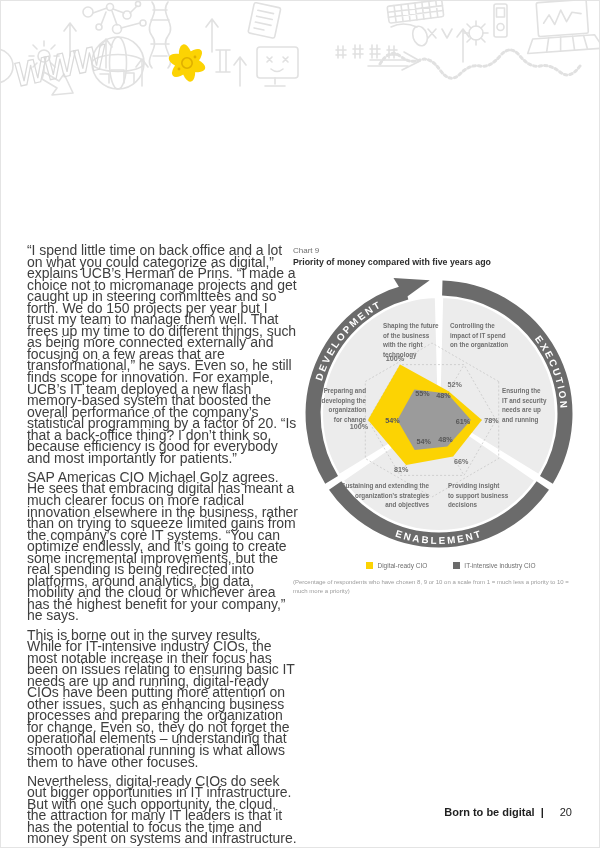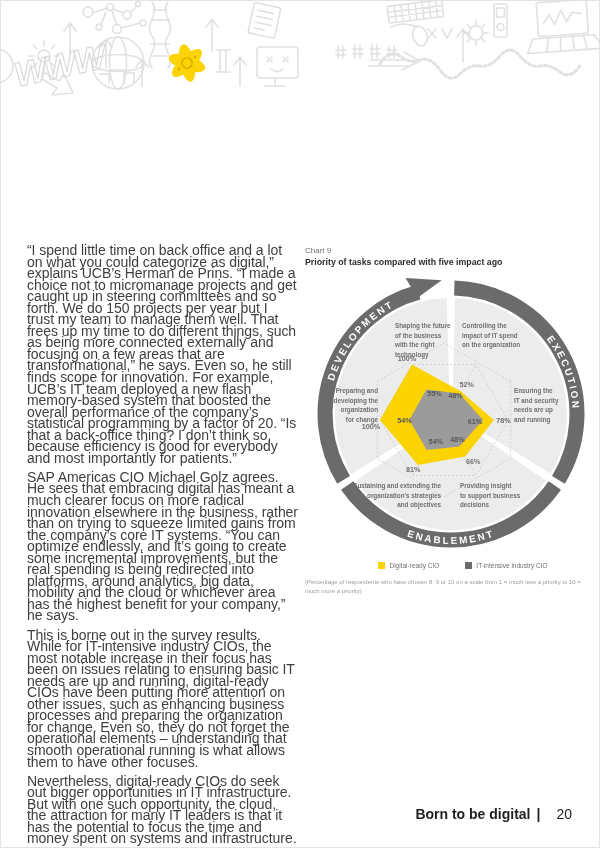--- a/index.html
+++ b/index.html
@@ -2,30 +2,30 @@
 <html><head>
 <meta charset="utf-8">
 <title>Report page</title>
 <style>
   html,body{margin:0;padding:0;background:#fff;}
   .page{position:relative;width:600px;height:848px;background:#fff;overflow:hidden;
         font-family:"Liberation Sans",sans-serif;box-shadow:inset 0 0 0 1px #E4E4E4;}
   .banner{position:absolute;top:0;left:0;}
   .textcol{position:absolute;left:27px;top:245px;width:271px;}
   .textcol p{margin:0 0 7.5px;font-size:14px;line-height:11.55px;color:#3E3E3E;letter-spacing:-0.05px;}
-  .chartcol{position:absolute;left:305px;top:246px;width:290px;}
+  .chartcol{position:absolute;left:293px;top:246px;width:290px;}
   .chart-label{font-size:8px;color:#6F6F6F;margin:0 0 2px;}
   .chart-title{font-size:8.8px;font-weight:bold;color:#2D2D2D;margin:0 0 9px;}
   .legend{display:flex;justify-content:center;gap:26px;margin-top:4px;margin-left:26px;}
   .legend-item{display:flex;align-items:center;gap:4px;}
   .legend-swatch{width:7px;height:7px;display:inline-block;}
   .legend-label{font-size:6.5px;color:#6F6F6F;}
   .footnote{margin-top:9px;font-size:6px;line-height:1.45;color:#9C9C9C;}
   .footer{position:absolute;right:28px;top:806px;display:flex;align-items:baseline;
-          font-size:14px;color:#1F1F1F;}
+          font-size:11px;color:#1F1F1F;}
   .footer .book{font-weight:bold;}
   .footer .sep{margin-left:6px;font-weight:bold;}
   .footer .pageno{margin-left:16px;}
   .ringlabel{font-weight:bold;fill:#FFFFFF;letter-spacing:2.2px;font-size:9.8px;}
 </style>
 </head>
 <body>
 
 <div class="page">
 
@@ -126,21 +126,21 @@
 
   <div class="textcol">
     <p>“I spend little time on back office and a lot on what you could categorize as digital,” explains UCB’s Herman de Prins. “I made a choice not to micromanage projects and get caught up in steering committees and so forth. We do 150 projects per year but I trust my team to manage them well. That frees up my time to do different things, such as being more connected externally and focusing on a few areas that are transformational,” he says. Even so, he still finds scope for innovation. For example, UCB’s IT team deployed a new flash memory-based system that boosted the overall performance of the company’s statistical programming by a factor of 20. “Is that a back-office thing? I don’t think so, because efficiency is good for everybody and most importantly for patients.”</p>
     <p>SAP Americas CIO Michael Golz agrees. He sees that embracing digital has meant a much clearer focus on more radical innovation elsewhere in the business, rather than on trying to squeeze limited gains from the company’s core IT systems. “You can optimize endlessly, and it’s going to create some incremental improvements, but the real spending is being redirected into platforms, around analytics, big data, mobility and the cloud or whichever area has the highest benefit for your company,” he says.</p>
     <p>This is borne out in the survey results. While for IT-intensive industry CIOs, the most notable increase in their focus has been on issues relating to ensuring basic IT needs are up and running, digital-ready CIOs have been putting more attention on other issues, such as enhancing business processes and preparing the organization for change. Even so, they do not forget the operational elements – understanding that smooth operational running is what allows them to have other focuses.</p>
     <p>Nevertheless, digital-ready CIOs do seek out bigger opportunities in IT infrastructure. But with one such opportunity, the cloud, the attraction for many IT leaders is that it has the potential to focus the time and money spent on systems and infrastructure.</p>
   </div>
 
   <div class="chartcol">
     <div class="chart-label">Chart 9</div>
-    <div class="chart-title">Priority of tasks compared with five impact ago</div>
+    <div class="chart-title">Priority of money compared with five years ago</div>
     <svg width="290" height="278" viewBox="0 0 290 278">
         <g>
           <path d="M146,138 L46.2,199.1 A117 117 0 0 1 142.9,21.0 Z" fill="#ECECEC" stroke="#FFFFFF" stroke-width="2.2" stroke-linejoin="round"></path>
           <path d="M146,138 L149.1,21.0 A117 117 0 0 1 245.8,199.1 Z" fill="#ECECEC" stroke="#FFFFFF" stroke-width="2.2" stroke-linejoin="round"></path>
           <path d="M146,138 L242.4,204.3 A117 117 0 0 1 49.6,204.3 Z" fill="#ECECEC" stroke="#FFFFFF" stroke-width="2.2" stroke-linejoin="round"></path>
         </g>
         <g fill="none" stroke="#C6C6C6" stroke-width="0.75" stroke-dasharray="2,2">
           <path d="M203.0,144.0 L171.0,88.6 L107.0,88.6 L75.0,144.0 L107.0,199.4 L171.0,199.4 Z"></path>
           <path d="M171.0,144.0 L155.0,116.3 L123.0,116.3 L107.0,144.0 L123.0,171.7 L155.0,171.7 Z"></path>
           <path d="M205.7,105.5 L139.0,67.0 L72.3,105.5 L72.3,182.5 L139.0,221.0 L205.7,182.5 Z"></path>

